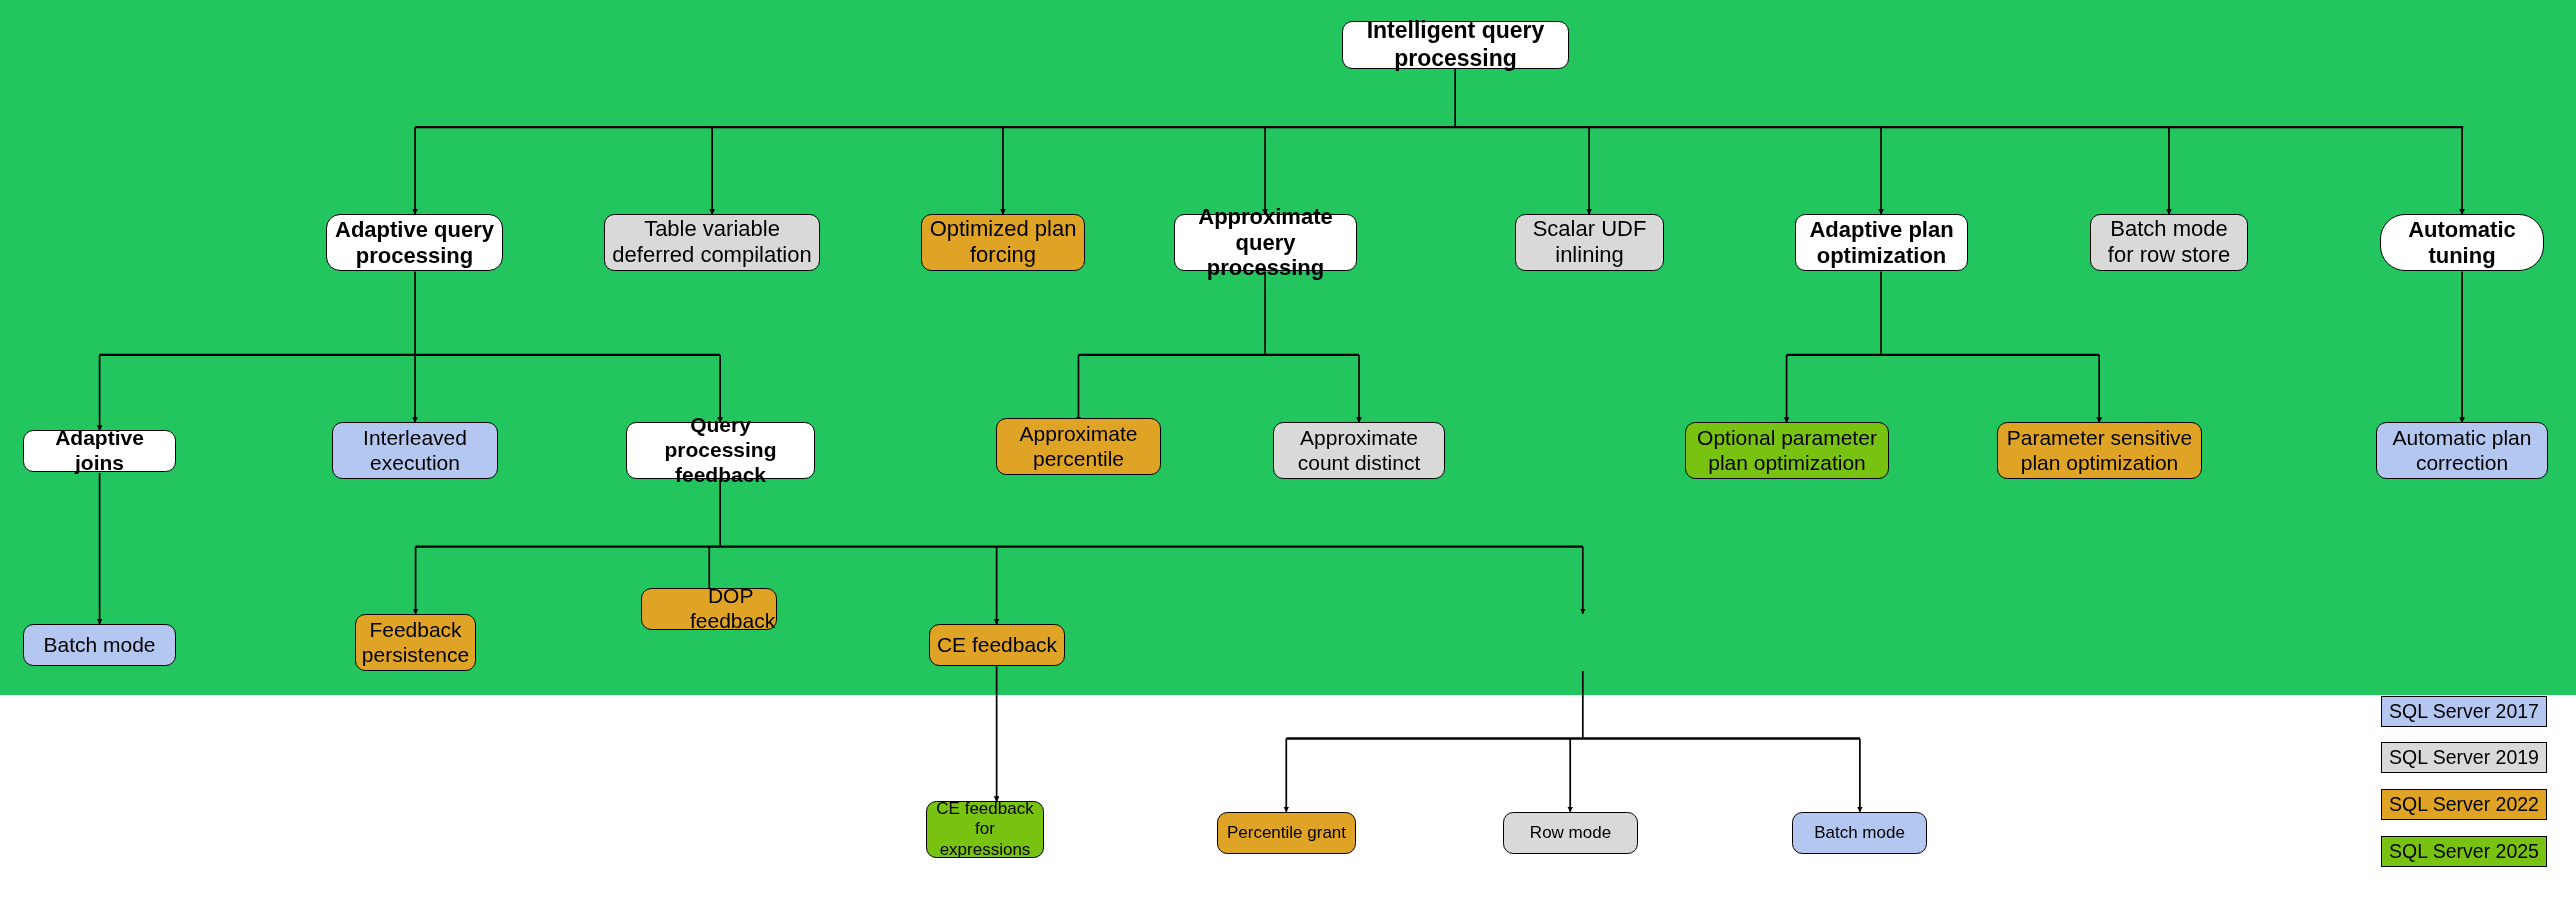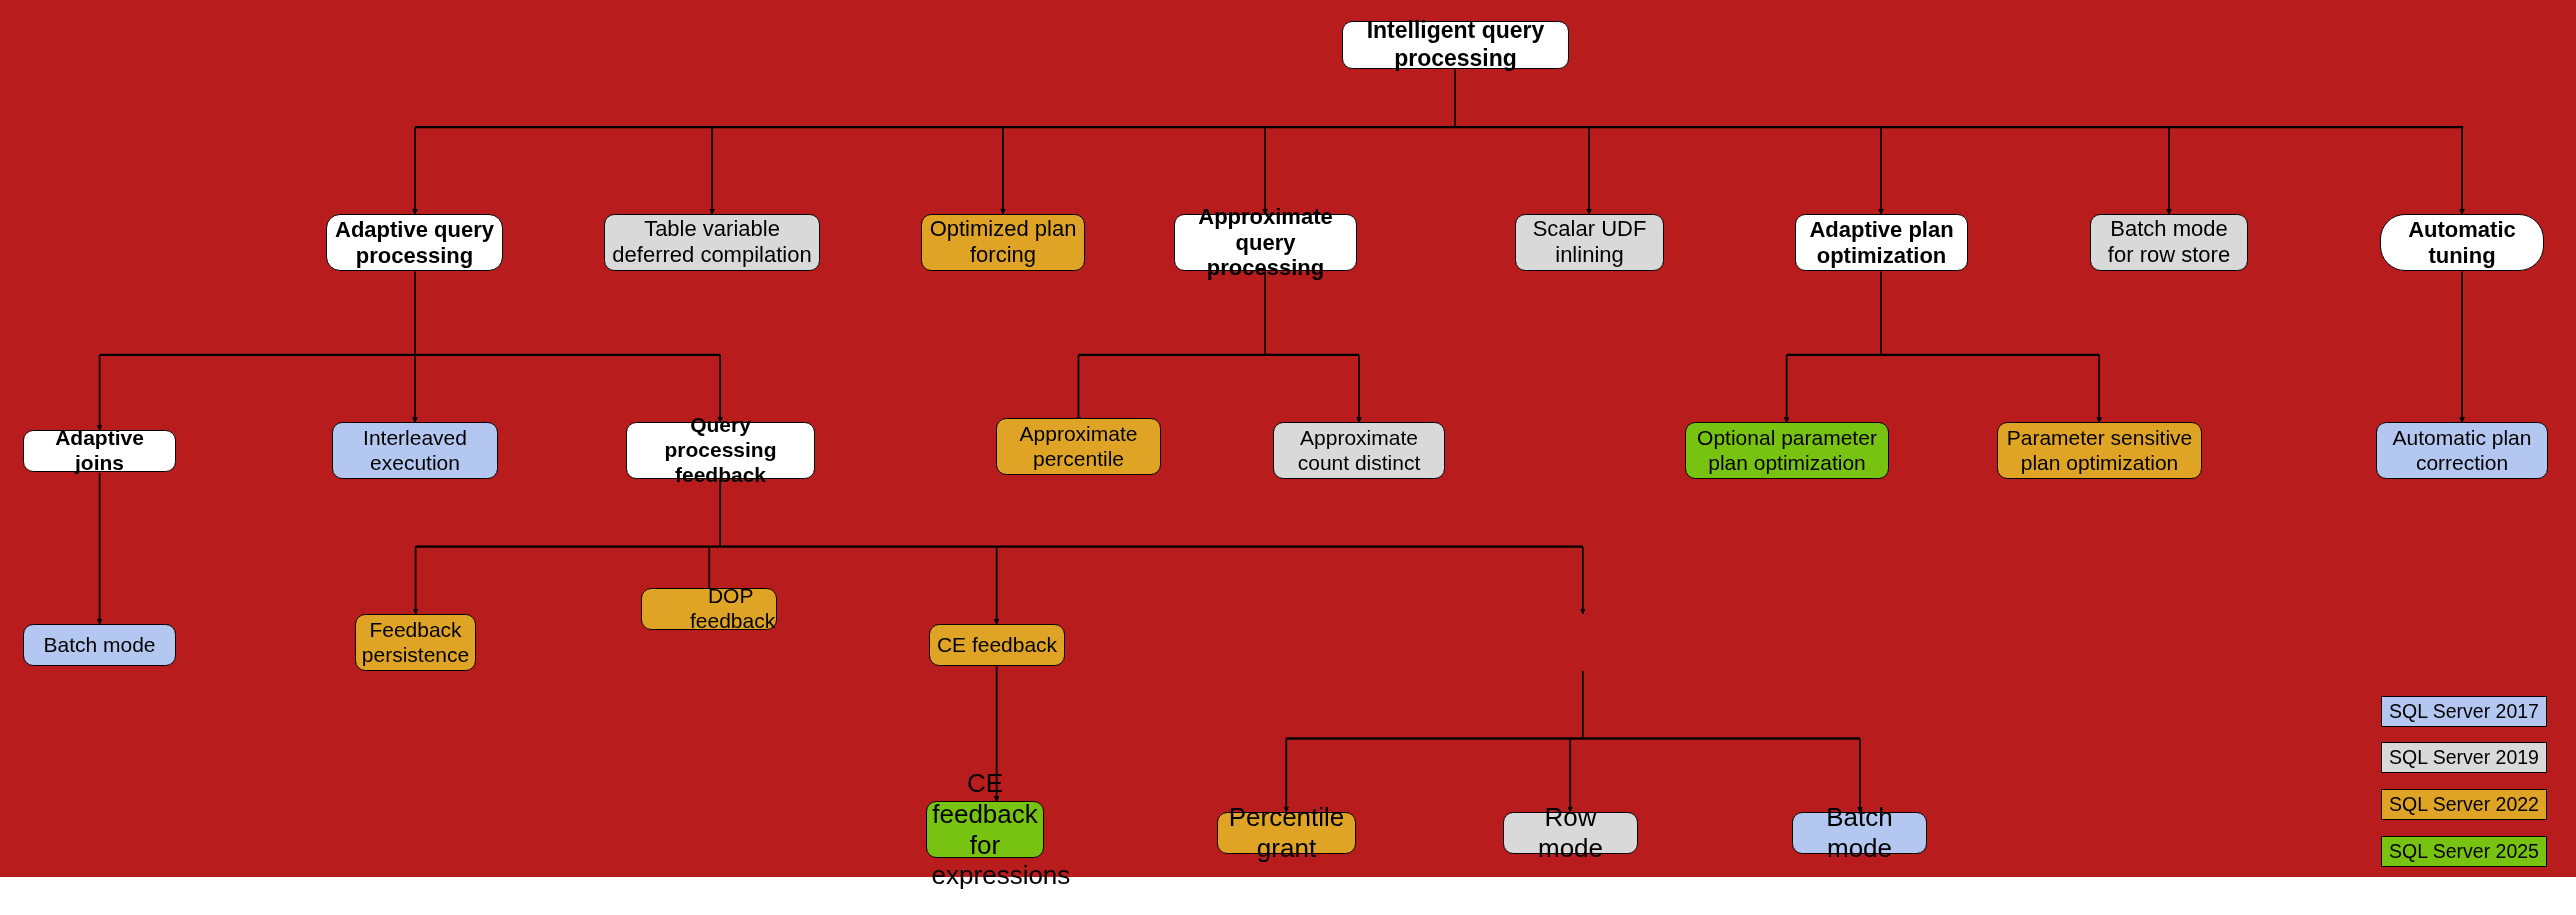--- a/index.html
+++ b/index.html
@@ -1,17 +1,17 @@
 <!DOCTYPE html>
 <html style="font-size:9.2px"><head>
 <meta charset="utf-8">
 <style>
   html,body{margin:0;padding:0;background:#ffffff;}
   body{width:2576px;height:916px;font-family:"Liberation Sans",sans-serif;overflow:hidden;}
-  #stage{position:relative;width:2576px;height:877px;background:#b91c1c;}
+  #stage{position:relative;width:2576px;height:695px;background:#22c55e;}
   svg#wires{position:absolute;left:0;top:0;width:2576px;height:916px;pointer-events:none;}
   .node{
     position:absolute;
     box-sizing:border-box;
     border:1.7px solid #000;
     border-radius:10.3px;
     background:#ffffff;
     display:flex;align-items:center;justify-content:center;
     text-align:center;
     color:#000;
@@ -25,21 +25,21 @@
   .v2022{background:#dfa425;}
   .v2025{background:#78c212;}
   .vwhite{background:#ffffff;}
   .root{font-weight:bold;font-size:23px;}
   .lv2{font-weight:bold;font-size:22px;}
   .lv2.v2019,.lv2.v2022{font-weight:normal;align-items:flex-end;}
   .lv3{font-size:21px;}
   .lv3.white{font-weight:bold;}
   .lv4{font-size:21px;}
   .lv4.white{font-weight:bold;}
-  .lv5{font-size:26px;}
+  .lv5{font-size:17px;}
   .legend-item{
     position:absolute;box-sizing:border-box;
     border:1.7px solid #000;border-radius:0;
     display:flex;align-items:center;justify-content:center;
     font-size:19.5px;color:#000;
     font-family:"Liberation Sans",sans-serif;
   }
 </style>
 </head>
 <body>

